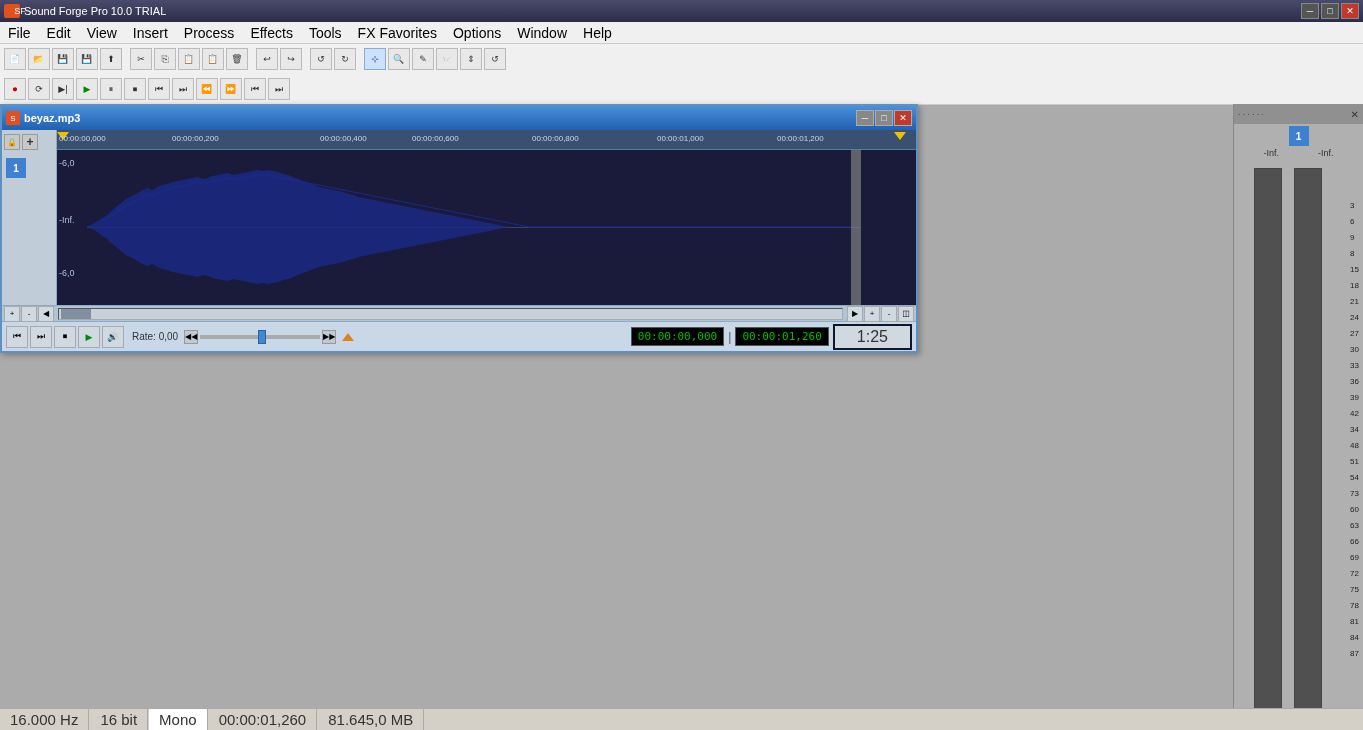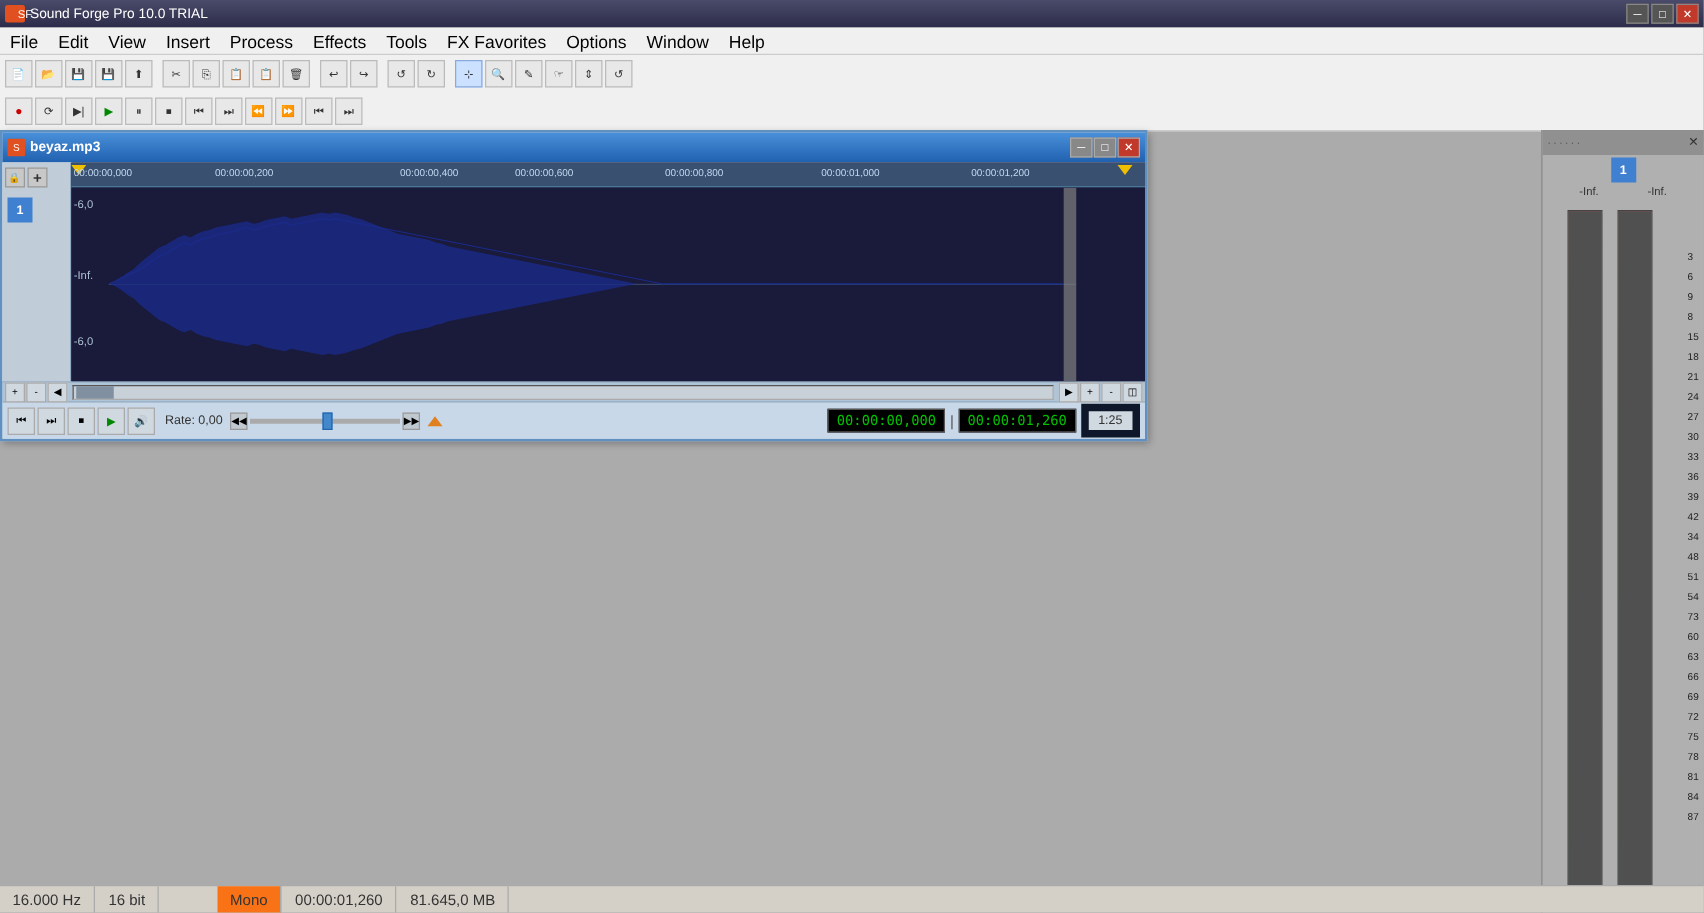--- a/index.html
+++ b/index.html
@@ -346,25 +346,25 @@
       padding: 2px 6px;
       border: 1px solid #555;
       min-width: 90px;
       text-align: center;
     }
     .time-divider {
       color: #555;
       font-size: 12px;
     }
     #duration-display {
-      font-size: 10px;
+      font-size: 16px;
       color: #333;
-      padding: 2px 8px;
+      padding: 2px 22px;
       background: #d0d8e0;
-      border: 6px solid #0f172a;
+      border: 2px solid #0f172a;
     }
 
     
     #vu-panel {
       position: absolute;
       right: 0;
       top: 104px;
       width: 130px;
       height: 626px;
       background: #b0b0b0;
@@ -434,30 +434,29 @@
       width: 100%;
       height: 22px;
       background: #d4d0c8;
       display: flex;
       align-items: center;
       border-top: 1px solid #aaa;
       gap: 1px;
     }
     .status-item {
       padding: 2px 10px;
-      font-size: 12px;
+      font-size: 15px;
       color: #333;
       border-right: 1px solid #aaa;
       height: 100%;
       display: flex;
       align-items: center;
     }
     .status-item.active {
-      background: #f97316;
-      margin-left: 46px;
+      background: #ffffff;
     }
 
     
     #waveform-svg {
       position: absolute;
       top: 0;
       left: 0;
       width: calc(100% - 55px);
       height: 100%;
     }

